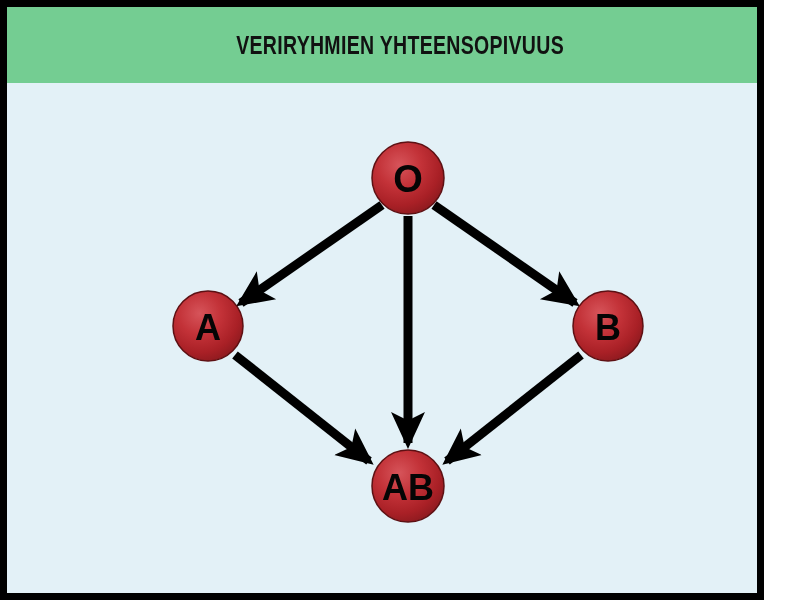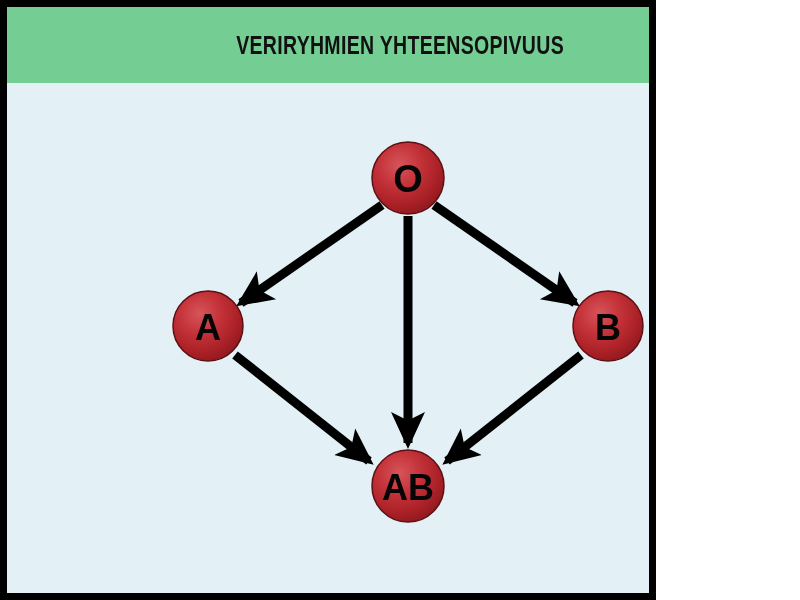--- a/index.html
+++ b/index.html
@@ -8,21 +8,21 @@
     background: #ffffff;
   }
   body {
     width: 800px;
     height: 600px;
     overflow: hidden;
     font-family: "Liberation Sans", sans-serif;
   }
   #slide {
     position: relative;
-    width: 656px;
+    width: 764px;
     height: 600px;
     box-sizing: border-box;
     border: 7px solid #000000;
     background: #e3f1f7;
     overflow: hidden;
   }
   #header-band {
     position: absolute;
     left: 0;
     top: 0;

